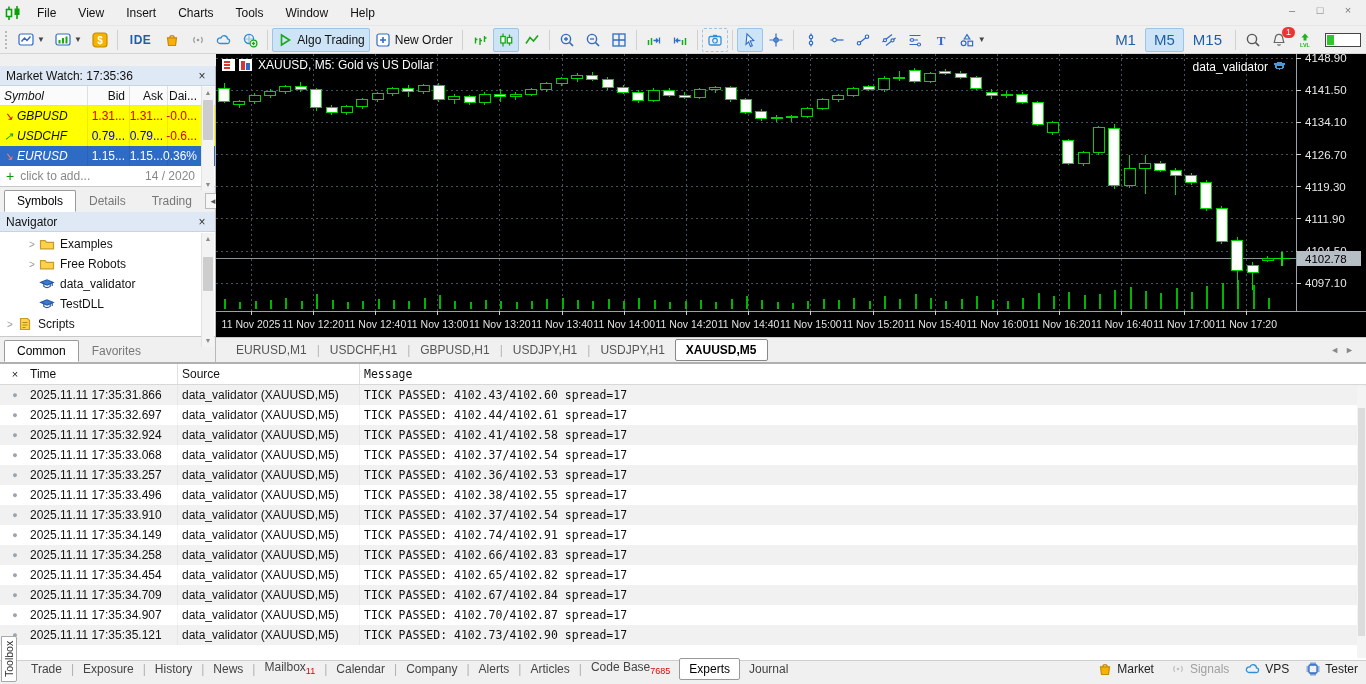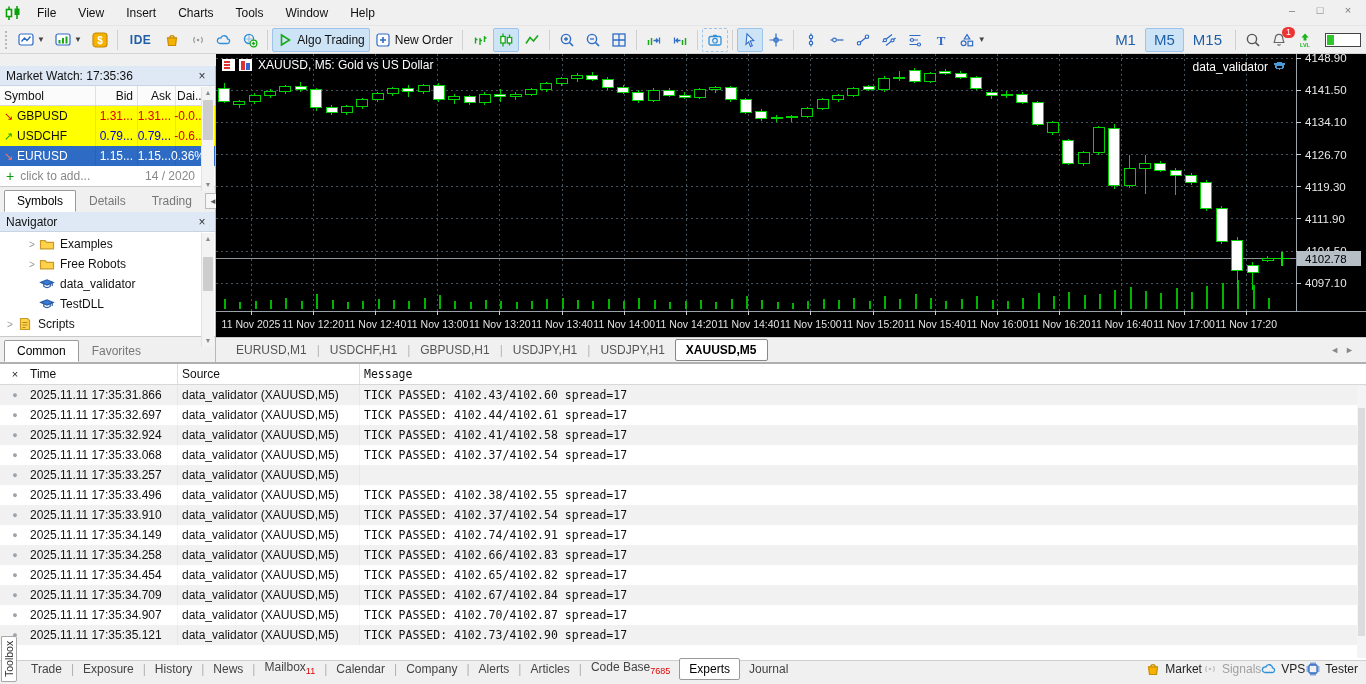--- a/index.html
+++ b/index.html
@@ -36,21 +36,21 @@
 
   .panel-title { height:20px; background:#dfe9f5; display:flex; align-items:center; padding:0 6px; border-bottom:1px solid #c8d4e2; font-size:12px; }
   .panel-title .x { margin-left:auto; color:#333; font-size:12px; width:14px; text-align:center; }
 
   
   .market-watch { height:146px; position:relative; background:#fff; }
   .mw-header { height:20px; display:flex; border-bottom:1px solid #d8d8d8; background:#fbfbfb; }
   .mw-header span { border-right:1px solid #e0e0e0; padding:3px 4px; }
   .mw-row { height:20px; display:flex; align-items:center; }
   .mw-row .c { padding:0 4px; border-right:1px solid rgba(0,0,0,0.08); height:100%; display:flex; align-items:center; }
-  .c-sym { width:96px; } .c-bid { width:42px; justify-content:flex-end; } .c-ask { width:38px; justify-content:flex-end; } .c-dai { width:34px; justify-content:flex-end; }
+  .c-sym { width:88px;font-style:italic; } .c-bid { width:42px; justify-content:flex-end; } .c-ask { width:38px; justify-content:flex-end; } .c-dai { width:34px; justify-content:flex-end; }
   .mw-row.yellow { background:#ffff00; }
   .mw-row.selected { background:#2e6bc4; color:#fff; }
   .mw-row .arr { width:13px; display:inline-block; font-size:11px; }
   .red { color:#d80000; } .blue { color:#0000d8; }
   .mw-add { height:20px; display:flex; align-items:center; color:#888; padding:0 6px; background:#fff; }
   .mw-add .plus { color:#0a9a0a; font-size:14px; margin-right:6px; }
   .mw-add .cnt { margin-left:auto; padding-right:14px; }
   .mw-tabs, .nav-tabs { height:26px; background:#f0f0f0; border-top:1px solid #c9c9c9; display:flex; align-items:flex-end; padding-left:4px; }
   .ptab { padding:3px 12px; color:#777; font-size:12px; border:1px solid transparent; }
   .ptab.active { background:#fff; color:#000; border:1px solid #9a9a9a; border-bottom:1px solid #fff; border-radius:2px 2px 0 0; }
@@ -90,21 +90,21 @@
   .tb-row > div { height:100%; display:flex; align-items:center; padding-left:4px; border-right:1px solid rgba(0,0,0,0.04); }
   .tb-scroll { position:absolute; top:22px; bottom:2px; right:0; width:9px; background:#f4f4f4; }
   .tb-scroll .thumb { position:absolute; top:8%; height:84%; left:1px; right:1px; background:#dcdcdc; }
 
   
   .bottombar { height:16px; background:#f0f0f0; border-top:1px solid #cfcfcf; display:flex; align-items:center; padding:0 8px 0 22px; }
   .btab { padding:3px 9px; color:#444; font-size:12px; position:relative; }
   .btab sub { color:#e00000; font-size:9px; }
   .btab.active { background:#fff; border:1px solid #999; border-radius:2px; color:#000; }
   .bsep { color:#b0b0b0; }
-  .statusbar { margin-left:auto; display:flex; align-items:center; }
+  .statusbar { margin-left:auto; display:flex; align-items:center; gap:16px; }
   .status-item { display:flex; align-items:center; gap:4px; font-size:12px; color:#222; }
   .status-item.muted { color:#a0a0a0; }
 
   .toolbox-side-tab { position:absolute; left:1px; bottom:2px; width:16px; height:46px; background:#fff; border:1px solid #a8a8a8; border-radius:2px 0 0 2px; writing-mode:vertical-rl; transform:rotate(180deg); font-size:10.5px; color:#333; display:flex; align-items:center; justify-content:center; z-index:6; }
 
   svg { display:block; }
 </style>
 </head>
 <body>
 
@@ -924,20 +924,21 @@
       <div class="tb-row">
       <div class="bullet" style="border-right:none;justify-content:center;">●</div>
       <div class="col-time">2025.11.11 17:35:33.068</div>
       <div class="col-source">data_validator (XAUUSD,M5)</div>
       <div class="col-msg">TICK PASSED: 4102.37/4102.54 spread=17</div>
     </div>
       <div class="tb-row">
       <div class="bullet" style="border-right:none;justify-content:center;">●</div>
       <div class="col-time">2025.11.11 17:35:33.257</div>
       <div class="col-source">data_validator (XAUUSD,M5)</div>
+      <div class="col-msg">TICK PASSED: 4102.36/4102.53 spread=17</div>
     </div>
       <div class="tb-row">
       <div class="bullet" style="border-right:none;justify-content:center;">●</div>
       <div class="col-time">2025.11.11 17:35:33.496</div>
       <div class="col-source">data_validator (XAUUSD,M5)</div>
       <div class="col-msg">TICK PASSED: 4102.38/4102.55 spread=17</div>
     </div>
       <div class="tb-row">
       <div class="bullet" style="border-right:none;justify-content:center;">●</div>
       <div class="col-time">2025.11.11 17:35:33.910</div>

